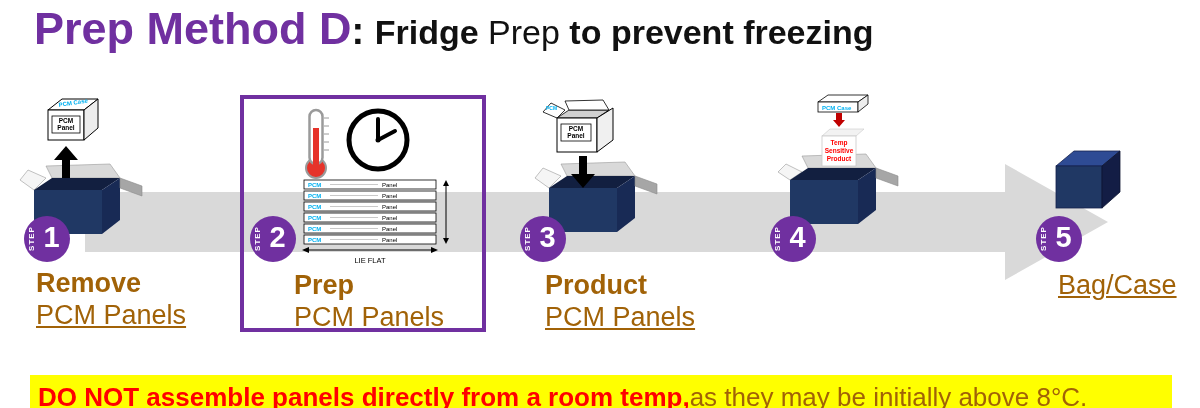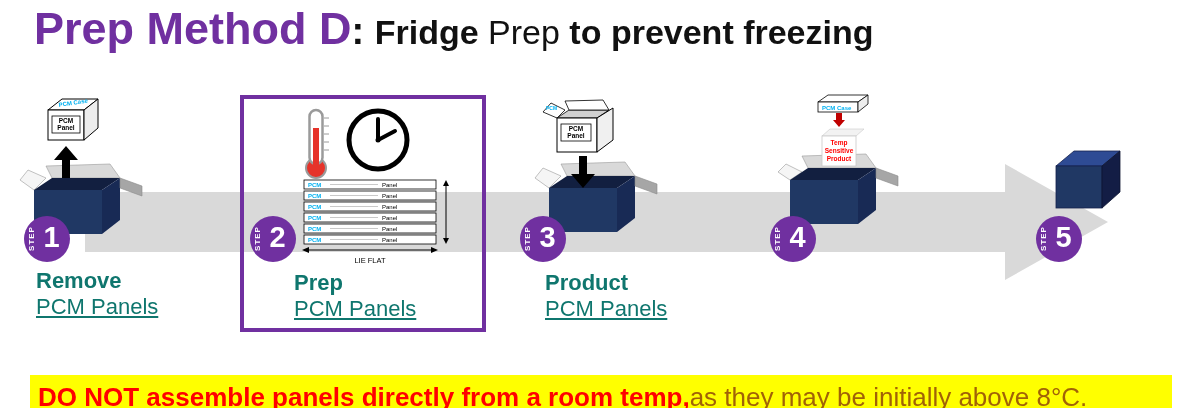--- a/index.html
+++ b/index.html
@@ -28,21 +28,21 @@
   
   .badge { position:absolute; width:46px; height:46px; border-radius:50%;
            background:#7030A0; color:#fff; z-index:7; }
   .badge .num { position:absolute; left:0; right:0; top:50%; transform:translateY(-54%);
                 text-align:center; padding-left:9px; font-size:29px; font-weight:700; }
   .badge .word { position:absolute; left:-9px; top:50%; margin-top:-5px; width:32px;
                  font-size:8px; font-weight:700; letter-spacing:1px; text-align:center;
                  transform:rotate(-90deg); }
 
   
-  .label { position:absolute; font-size:22px; color:#0f766e; line-height:1.18; z-index:5; white-space:nowrap; }
+  .label { position:absolute; font-size:27px; color:#a16207; line-height:1.18; z-index:5; white-space:nowrap; }
   .label .l1 { font-weight:700; }
   .label .l2 { font-weight:400;text-decoration:underline; }
 
   
   .banner { position:absolute; left:30px; top:350px; width:1142px; height:45px;
             background:#FFFF00; display:flex; align-items:center; padding-left:8px;
             white-space:nowrap; z-index:8;margin-top:25px; }
   .warn-red   { color:#FF0000; font-weight:700; font-size:26px; }
   .warn-black { color:#a16207;    font-weight:400; font-size:26px; }
 
@@ -224,20 +224,21 @@
   </div>
   <div class="label" style="left:294px;top:270px">
     <div class="l1">Prep</div>
     <div class="l2">PCM Panels</div>
   </div>
   <div class="label" style="left:545px;top:270px">
     <div class="l1">Product</div>
     <div class="l2">PCM Panels</div>
   </div>
   <div class="label" style="left:1058px;top:270px">
+    <div class="l2">Bag/Case</div>
   </div>
 
   <div class="banner">
     <span class="warn-red">DO NOT assemble panels directly from a room temp,</span>
       <span class="warn-black"> as they may be initially above 8°C.</span>
   </div>
 
 </div>
 
 </body></html>

